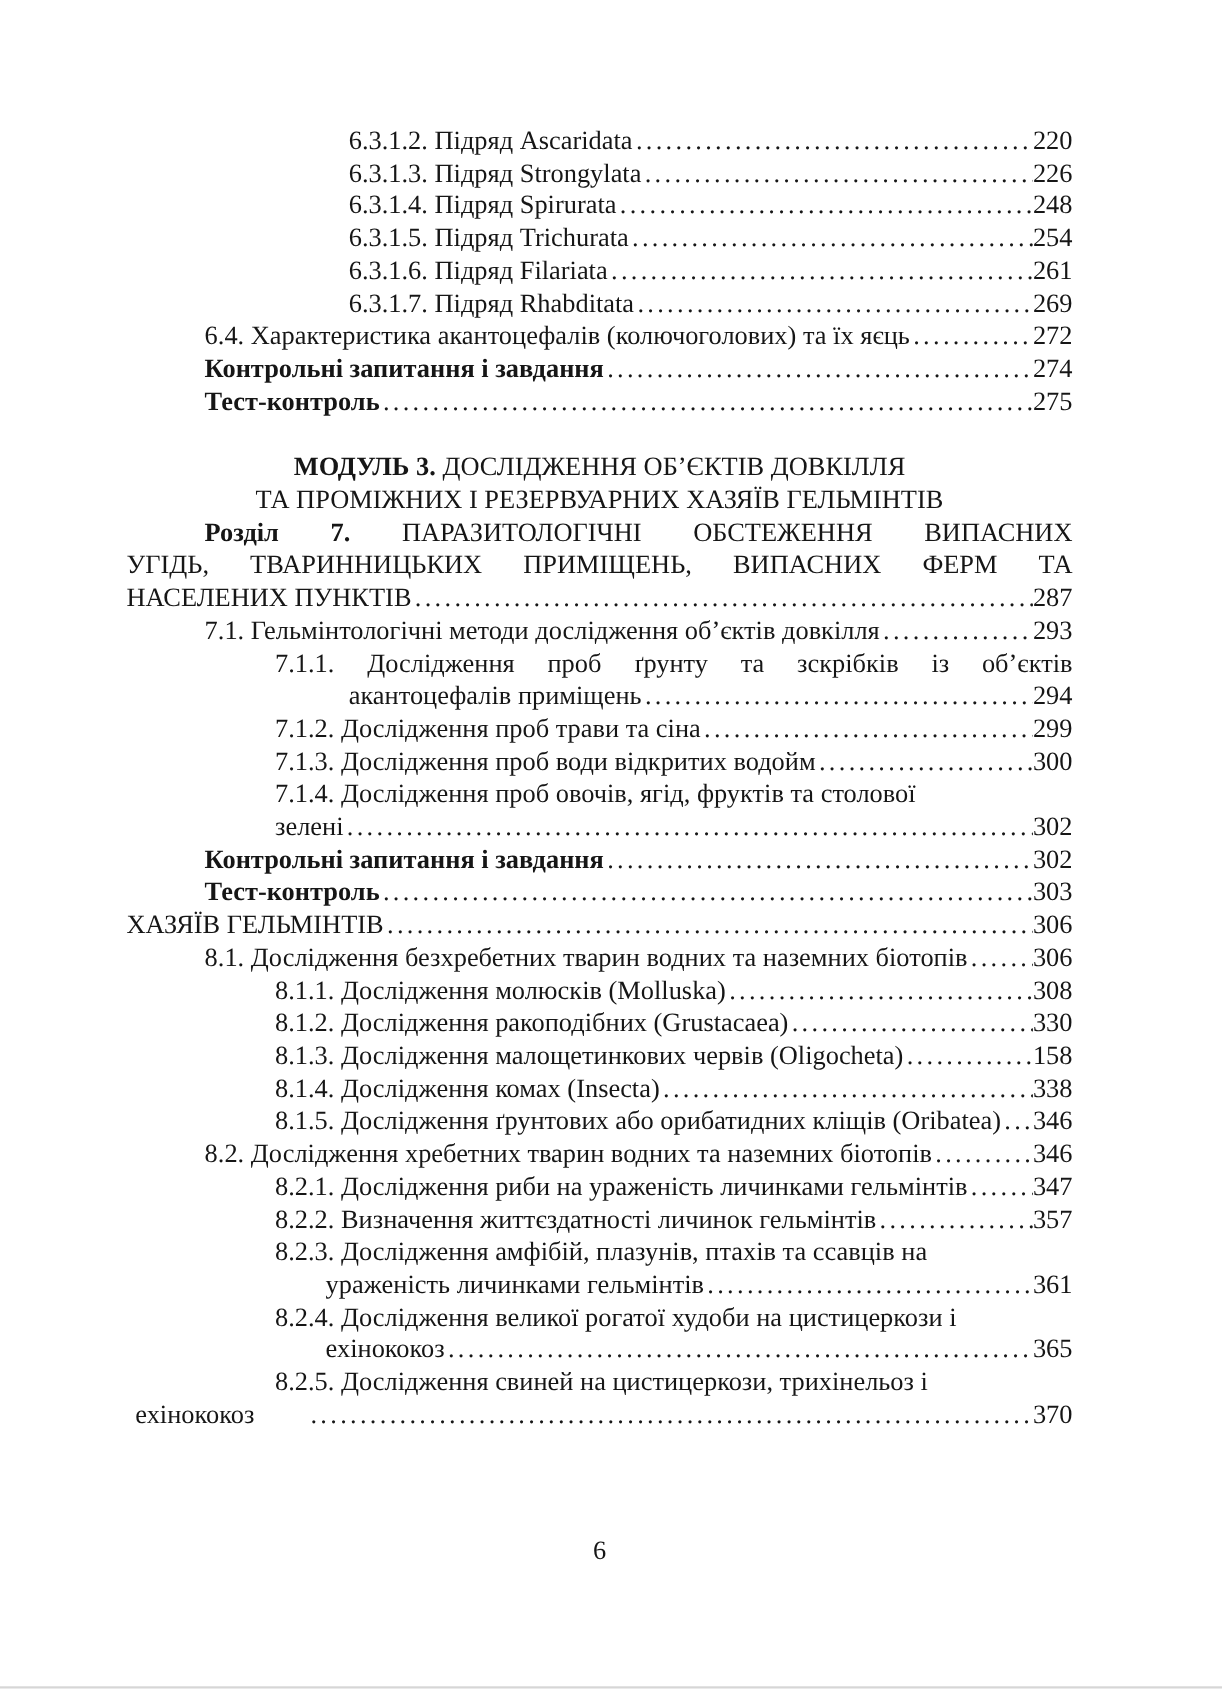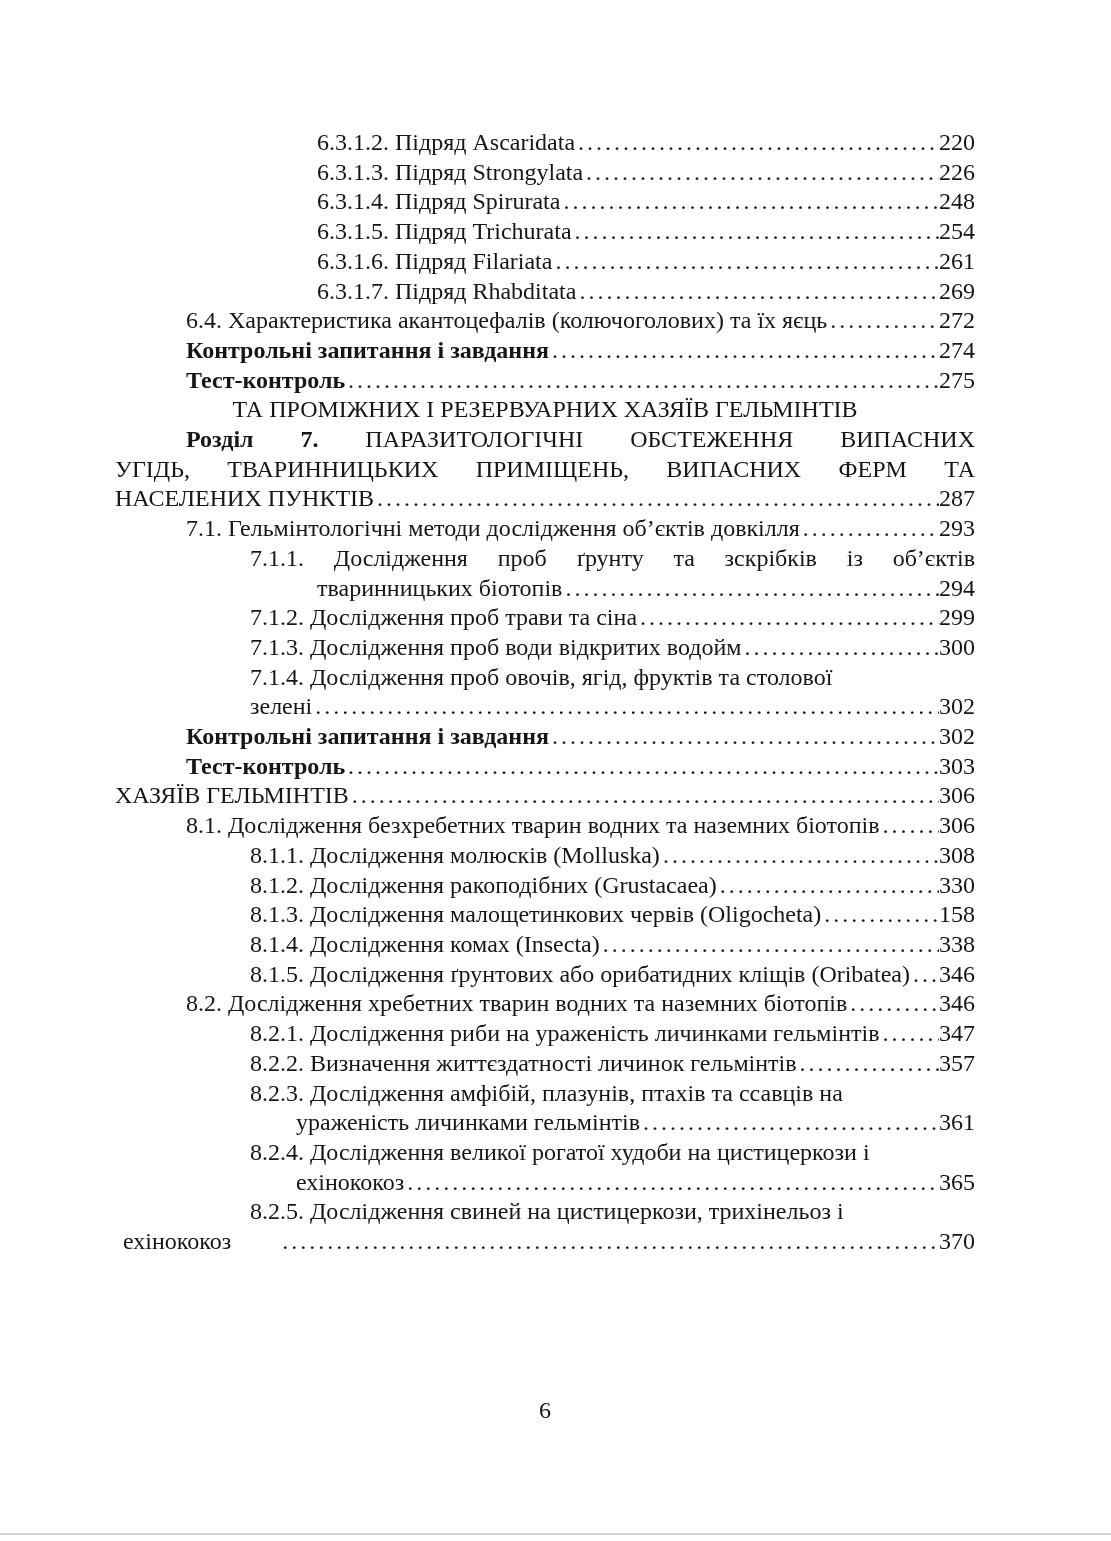--- a/index.html
+++ b/index.html
@@ -1,21 +1,21 @@
 <!DOCTYPE html>
 <html><head>
 <meta charset="utf-8">
 <style>
   html,body { margin:0; padding:0; }
   body {
     width:1111px; height:1541px; background:#ffffff; position:relative;
     font-family:"Liberation Serif","DejaVu Serif",serif;
     font-size:24px; color:#161616; overflow:hidden;
   }
-  .content { position:absolute; left:115px; top:128px; width:860px; }
+  .content { position:absolute; left:115px; top:114px; width:860px; }
   .row  { display:flex; align-items:baseline; line-height:29.7px; }
   .line { line-height:29.7px; }
   .t { white-space:nowrap; }
   .line .t { white-space:normal; }
   .b { font-weight:bold; }
   .dots { flex:1 1 auto; min-width:0; overflow:hidden; white-space:nowrap; margin-left:3px; }
   .dots::after {
     content:"........................................................................................................................................................................................................";
     letter-spacing:3px;
   }
@@ -78,41 +78,45 @@
       <span class="t b">Контрольні запитання і завдання</span>
       <span class="dots"></span>
       <span class="pg">274</span>
     </div>
   <div class="row in1">
       <span class="t b">Тест-контроль</span>
       <span class="dots"></span>
       <span class="pg">275</span>
     </div>
 
+  <div class="line center gapA">
+    <span class="t b">МОДУЛЬ 3.</span>
+    <span class="t">ДОСЛІДЖЕННЯ ОБ’ЄКТІВ ДОВКІЛЛЯ</span>
+  </div>
   <div class="line center"><span class="t">ТА ПРОМІЖНИХ І РЕЗЕРВУАРНИХ ХАЗЯЇВ ГЕЛЬМІНТІВ</span></div>
 
   <div class="line just in1 gapB">
     <span class="t b">Розділ 7.</span>
     <span class="t">ПАРАЗИТОЛОГІЧНІ ОБСТЕЖЕННЯ ВИПАСНИХ</span>
   </div>
   <div class="line just"><span class="t">УГІДЬ, ТВАРИННИЦЬКИХ ПРИМІЩЕНЬ, ВИПАСНИХ ФЕРМ ТА</span></div>
   <div class="row">
       <span class="t">НАСЕЛЕНИХ ПУНКТІВ</span>
       <span class="dots"></span>
       <span class="pg">287</span>
     </div>
 
   <div class="row in1">
       <span class="t">7.1. Гельмінтологічні методи дослідження об’єктів довкілля</span>
       <span class="dots"></span>
       <span class="pg">293</span>
     </div>
   <div class="line just in2"><span class="t">7.1.1. Дослідження проб ґрунту та зскрібків із об’єктів</span></div>
   <div class="row in3">
-      <span class="t">тваринницьких біотопів</span>
+      <span class="t">акантоцефалів приміщень</span>
       <span class="dots"></span>
       <span class="pg">294</span>
     </div>
   <div class="row in2">
       <span class="t">7.1.2. Дослідження проб трави та сіна</span>
       <span class="dots"></span>
       <span class="pg">299</span>
     </div>
   <div class="row in2">
       <span class="t">7.1.3. Дослідження проб води відкритих водойм</span>

